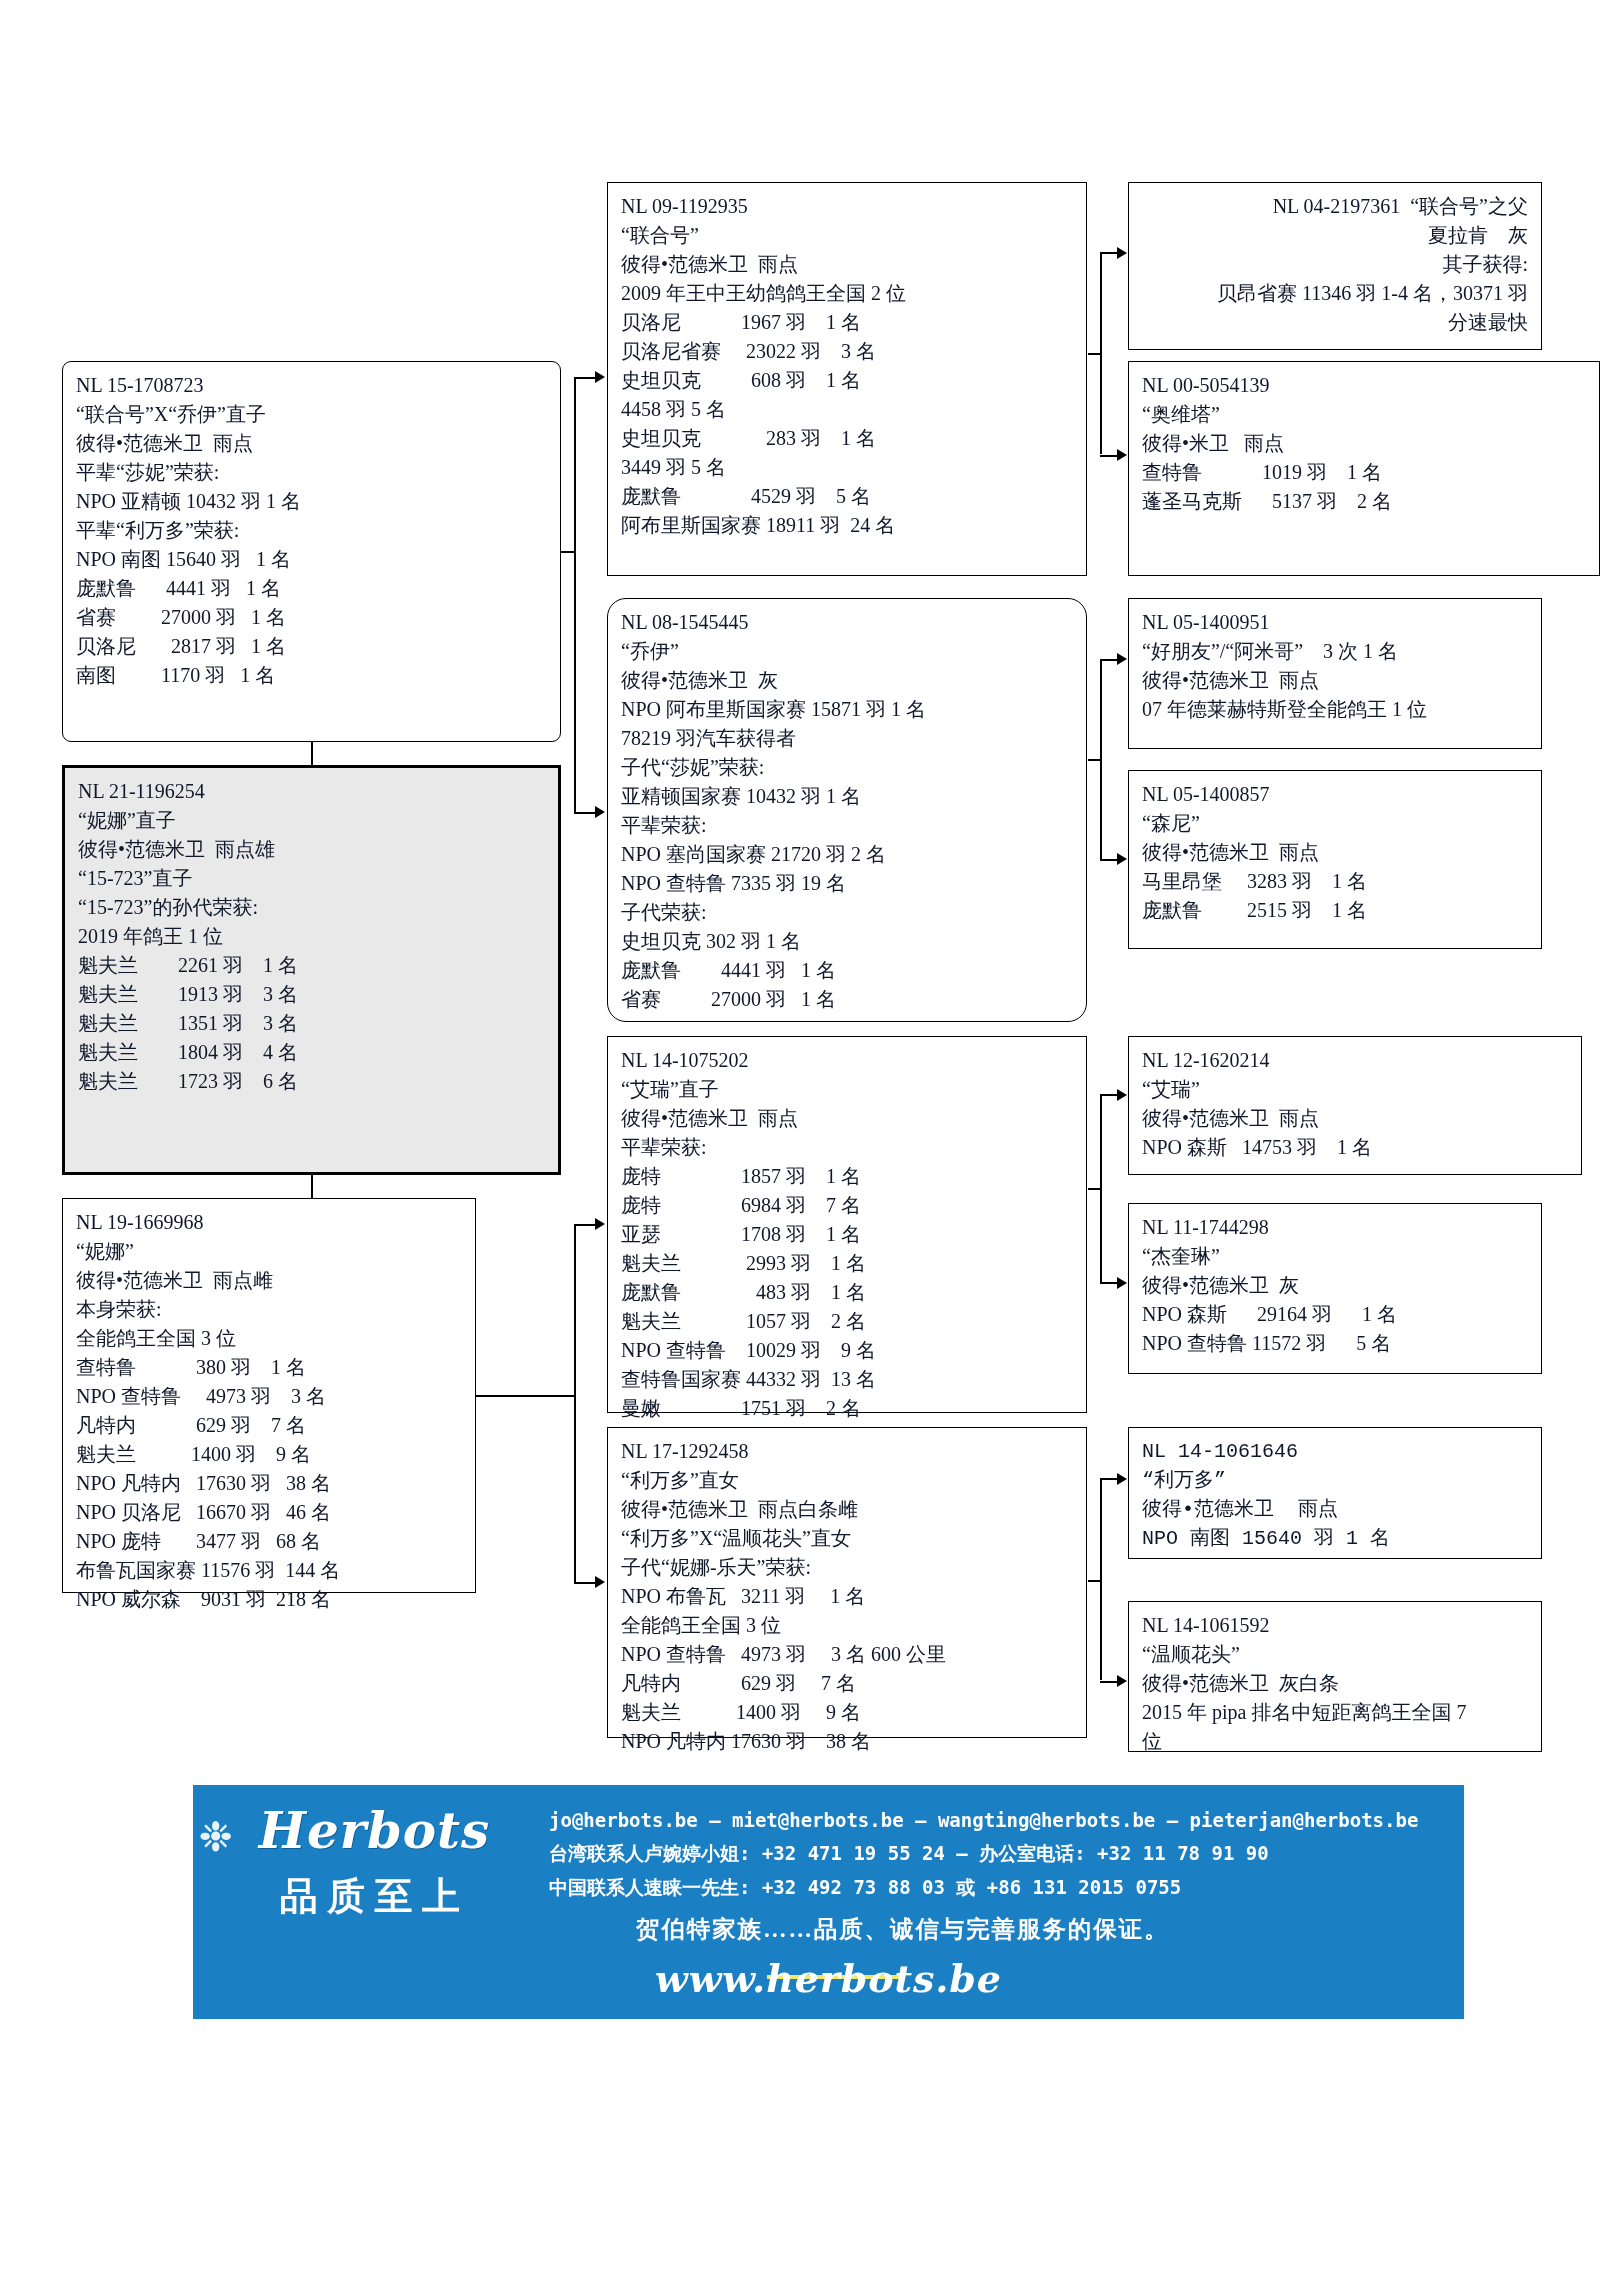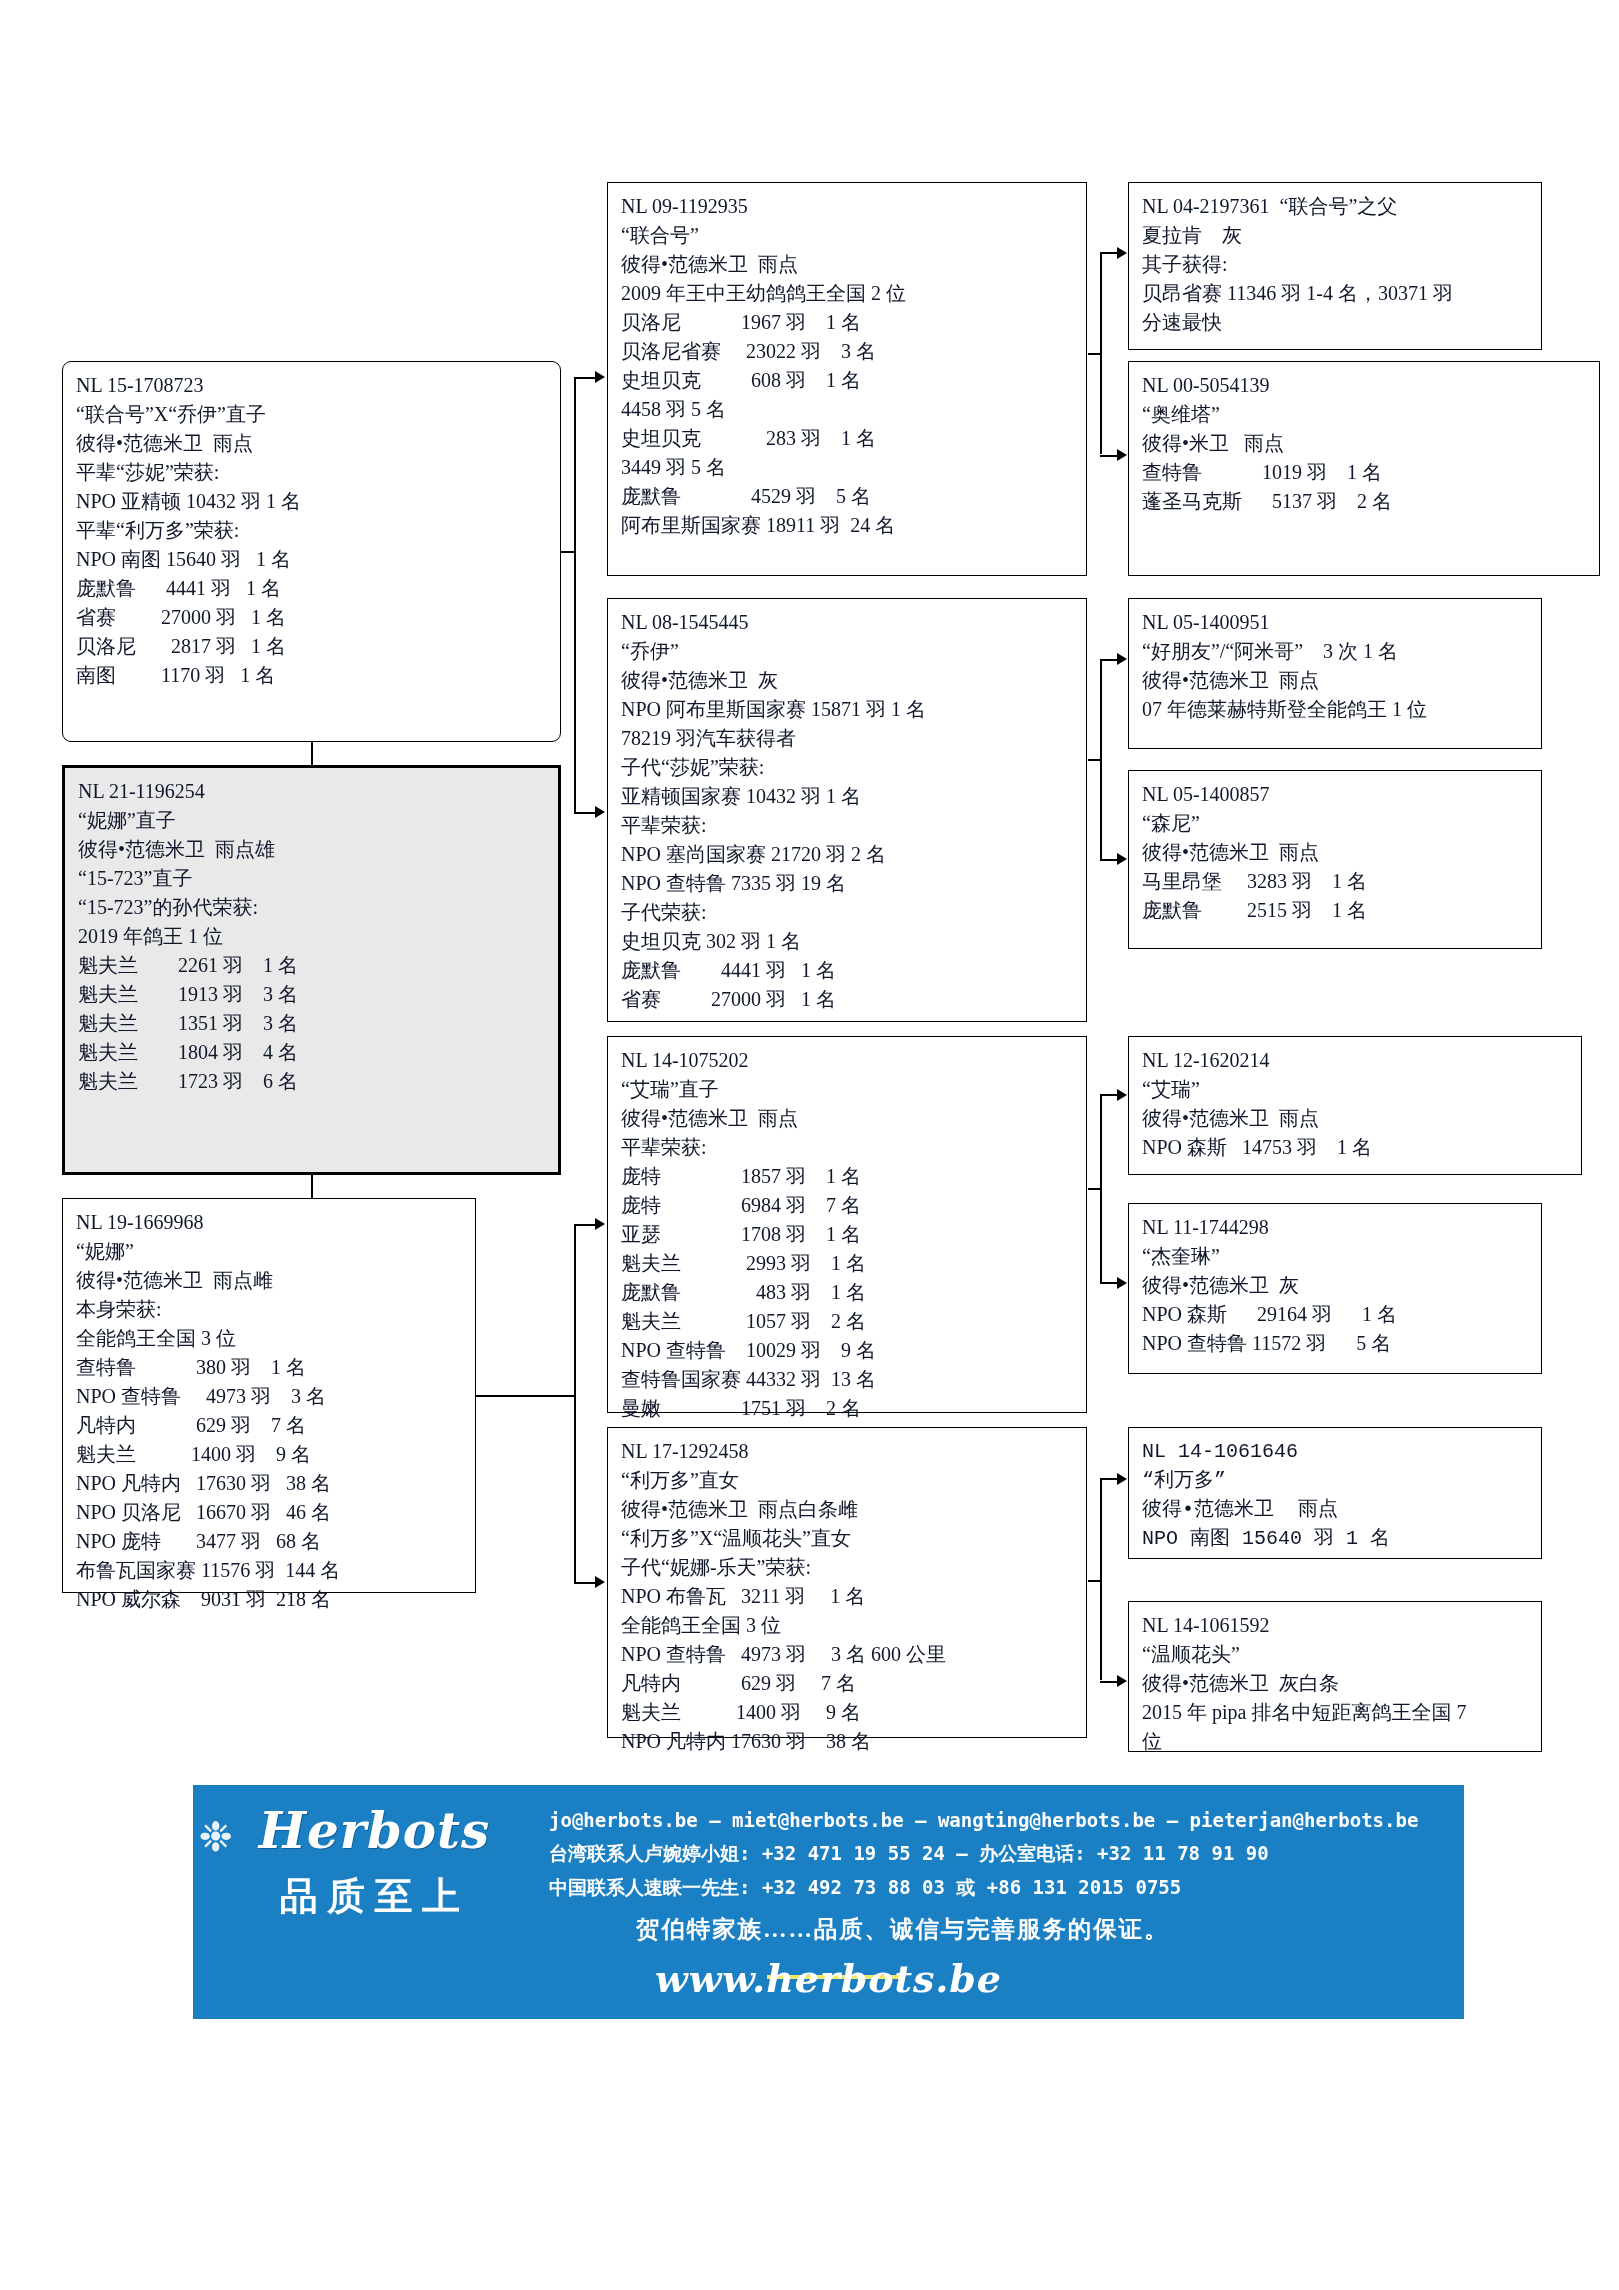--- a/index.html
+++ b/index.html
@@ -148,21 +148,21 @@
 2009 年王中王幼鸽鸽王全国 2 位
 贝洛尼            1967 羽    1 名
 贝洛尼省赛     23022 羽    3 名
 史坦贝克          608 羽    1 名
 4458 羽 5 名
 史坦贝克             283 羽    1 名
 3449 羽 5 名
 庞默鲁              4529 羽    5 名
 阿布里斯国家赛 18911 羽  24 名</div>
 
-  <div class="card" style="left:607px;top:598px;width:480px;height:424px;">NL 08-1545445
+  <div class="card" style="left:607px;top:598px;width:480px;height:424px;border-radius:19px;">NL 08-1545445
 “乔伊”
 彼得•范德米卫  灰
 NPO 阿布里斯国家赛 15871 羽 1 名
 78219 羽汽车获得者
 子代“莎妮”荣获:
 亚精顿国家赛 10432 羽 1 名
 平辈荣获:
 NPO 塞尚国家赛 21720 羽 2 名
 NPO 查特鲁 7335 羽 19 名
 子代荣获:
@@ -189,21 +189,21 @@
 彼得•范德米卫  雨点白条雌
 “利万多”X“温顺花头”直女
 子代“妮娜-乐天”荣获:
 NPO 布鲁瓦   3211 羽     1 名
 全能鸽王全国 3 位
 NPO 查特鲁   4973 羽     3 名 600 公里
 凡特内            629 羽     7 名
 魁夫兰           1400 羽     9 名
 NPO 凡特内 17630 羽    38 名</div>
 
-  <div class="card" style="left:1128px;top:182px;width:414px;height:168px;">NL 04-2197361  “联合号”之父
+  <div class="card" style="left:1128px;top:182px;width:414px;height:168px;text-align:right;">NL 04-2197361  “联合号”之父
 夏拉肯    灰
 其子获得:
 贝昂省赛 11346 羽 1-4 名，30371 羽
 分速最快</div>
 
   <div class="card" style="left:1128px;top:361px;width:472px;height:215px;">NL 00-5054139
 “奥维塔”
 彼得•米卫   雨点
 查特鲁            1019 羽    1 名
 蓬圣马克斯      5137 羽    2 名</div>

